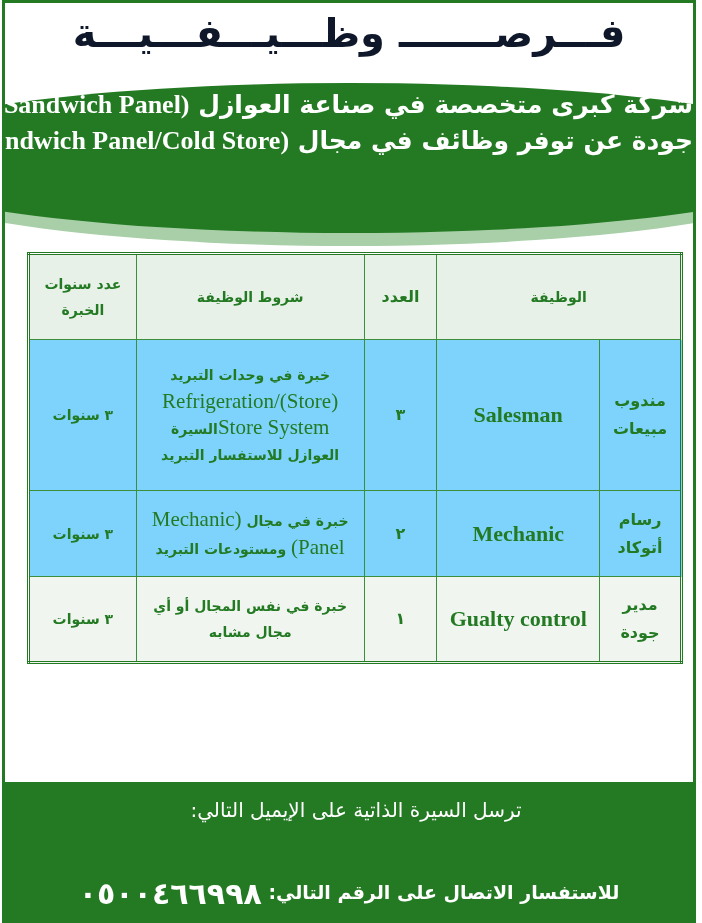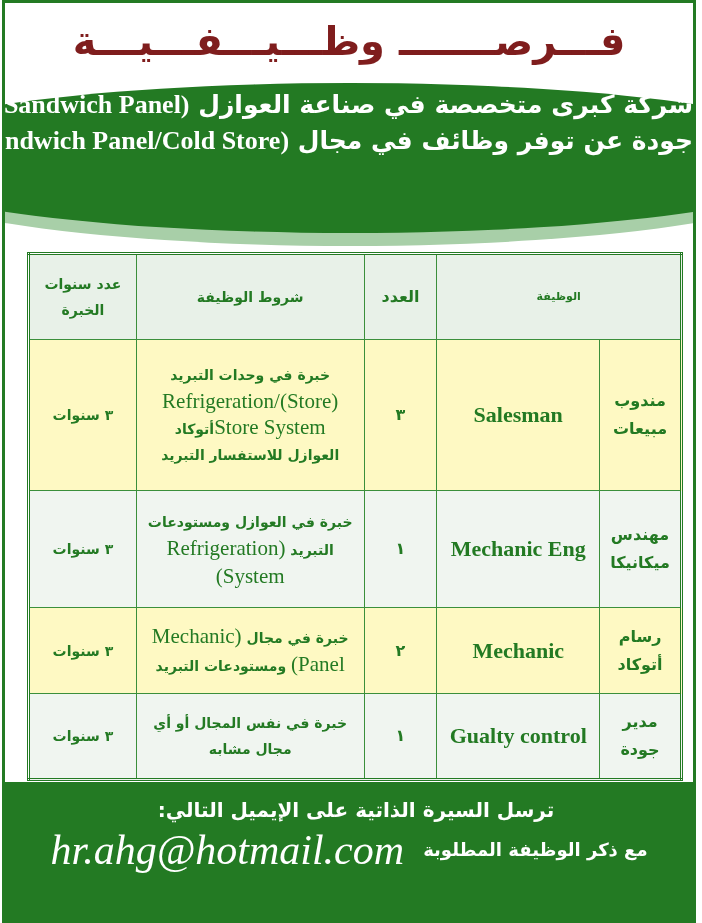--- a/index.html
+++ b/index.html
@@ -25,28 +25,27 @@
       box-sizing: border-box;
       background: #fff;
       overflow: hidden;
     }
     .title {
       position: absolute;
       left: 0;
       right: 0;
       top: 4px;
       text-align: center;
-      color: #7f1d1d;
+      color: #0f172a;
       font-family: "DejaVu Sans", sans-serif;
       font-weight: bold;
       font-size: 40px;
       line-height: 52px;
       letter-spacing: 10px;
       direction: rtl;
-      margin-top: 8px;
     }
     
     .banner-shadow {
       position: absolute;
       left: -140px;
       width: 970px;
       top: 88px;
       height: 155px;
       background: #a8cfa8;
       border-radius: 50%;
@@ -99,31 +98,31 @@
     .jobs-table th, .jobs-table td {
       border: 1.5px solid #3b8f3b;
       color: #237a23;
       text-align: center;
       vertical-align: middle;
       padding: 0 6px;
     }
     .jobs-table th {
       background: #e8f1e8;
       font-weight: bold;
-      font-size: 11px;
+      font-size: 14px;
       line-height: 26px;
       height: 84px;
     }
     .jobs-table td {
       font-weight: bold;
       font-size: 15px;
       line-height: 26px;
     }
     .jobs-table tr.alt td { background: #eef4ee; }
-    .jobs-table tr.row td { background: #fef9c3; }
+    .jobs-table tr.row td { background: #7dd3fc; }
     .jobs-table tr.alt td { background: #f0f5f0; }
     .col-ar { width: 68px; font-size: 16px !important; line-height: 28px !important; }
     .col-en { width: 150px; font-family: "Liberation Serif", serif; font-size: 22px !important; }
     .col-num { width: 60px; font-size: 16px !important; }
     .col-cond { width: 215px; font-size: 14px !important; }
     .col-years { width: 94px; font-size: 14px !important; }
     .cond-latin {
       font-family: "Liberation Serif", serif;
       font-weight: normal;
       font-size: 21px;
@@ -138,21 +137,21 @@
       height: 141px;
       background: #237a23;
       color: #ffffff;
       direction: rtl;
       text-align: center;
     }
     .footer-line1 {
       position: absolute;
       left: 0; right: 0;
       top: 14px;
-      font-weight: bold;
+      font-weight: normal;
       font-size: 20px;
       line-height: 28px;
       margin-left: 14px;
     }
     .footer-line2 {
       position: absolute;
       left: 0; right: 0;
       top: 44px;
       white-space: nowrap;
       line-height: 46px;
@@ -218,33 +217,22 @@
       </tr>
     </thead>
     <tbody>
       <tr class="row" style="height:151px">
         <td class="col-ar">مندوب مبيعات</td>
         <td class="col-en">Salesman</td>
         <td class="col-num">٣</td>
         <td class="col-cond">
           <div>خبرة في وحدات التبريد</div>
           <div class="cond-latin" dir="ltr">Refrigeration/(Store)</div>
-          <div><span class="cond-latin">Store System</span><span>أتوكاد</span></div>
+          <div><span class="cond-latin">Store System</span><span>السيرة</span></div>
           <div>العوازل للاستفسار التبريد</div>
-        </td>
-        <td class="col-years">٣ سنوات</td>
-      </tr>
-      <tr class="alt" style="height:117px">
-        <td class="col-ar">مهندس ميكانيكا</td>
-        <td class="col-en">Mechanic Eng</td>
-        <td class="col-num">١</td>
-        <td class="col-cond">
-          <div>خبرة في العوازل ومستودعات</div>
-          <div><span>التبريد</span> <span class="cond-latin">(Refrigeration</span></div>
-          <div class="cond-latin">System)</div>
         </td>
         <td class="col-years">٣ سنوات</td>
       </tr>
       <tr class="row" style="height:86px">
         <td class="col-ar">رسام أتوكاد</td>
         <td class="col-en">Mechanic</td>
         <td class="col-num">٢</td>
         <td class="col-cond">
           <div><span>خبرة في مجال</span> <span class="cond-latin">(Mechanic</span></div>
           <div><span class="cond-latin">Panel)</span> <span>ومستودعات التبريد</span></div>
@@ -260,17 +248,17 @@
           <div>مجال مشابه</div>
         </td>
         <td class="col-years">٣ سنوات</td>
       </tr>
     </tbody>
   </table>
 </div>
 
 <div class="footer">
   <div class="footer-line1">ترسل السيرة الذاتية على الإيميل التالي:</div>
-  <div class="footer-line2">
-    <span class="mention">مع ذكر الوظيفة المطلوبة</span>
-    <span class="email">hr.ahg@hotmail.com</span>
+  <div class="footer-line3">
+    <span>للاستفسار الاتصال على الرقم التالي:</span>
+    <span class="phone">٠٥٠٠٤٦٦٩٩٨</span>
   </div>
 </div>
 
 </body></html>

